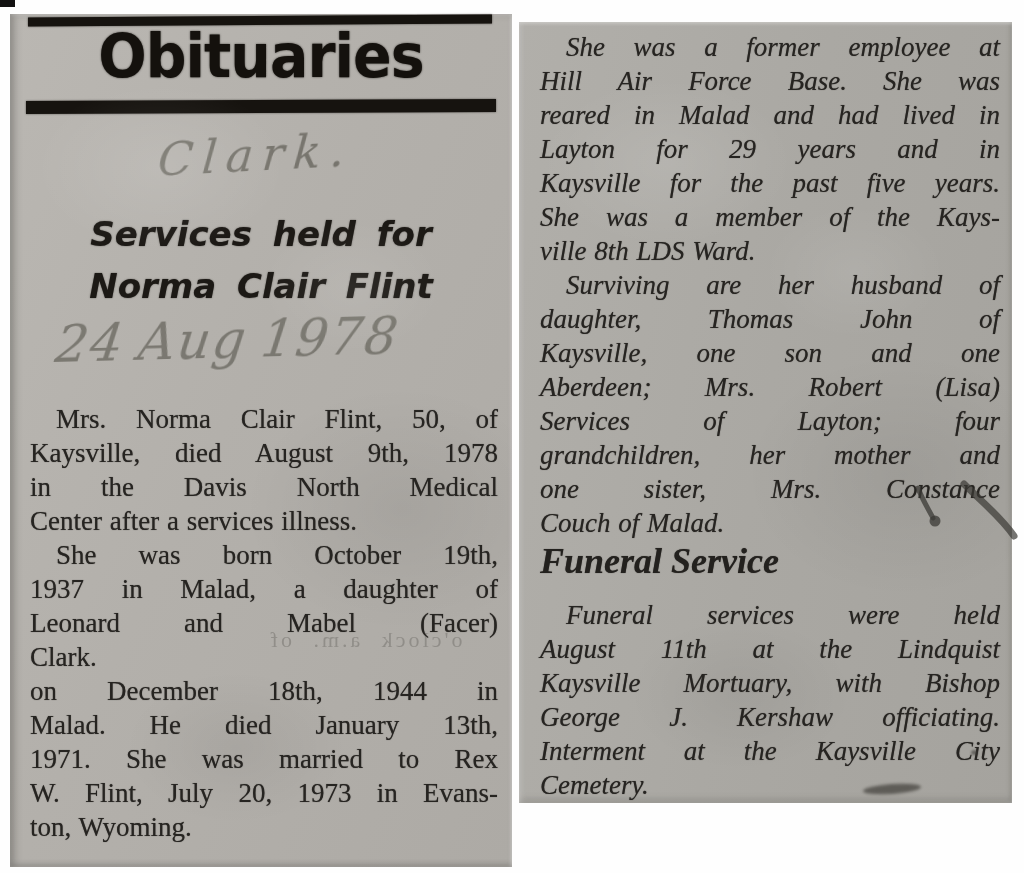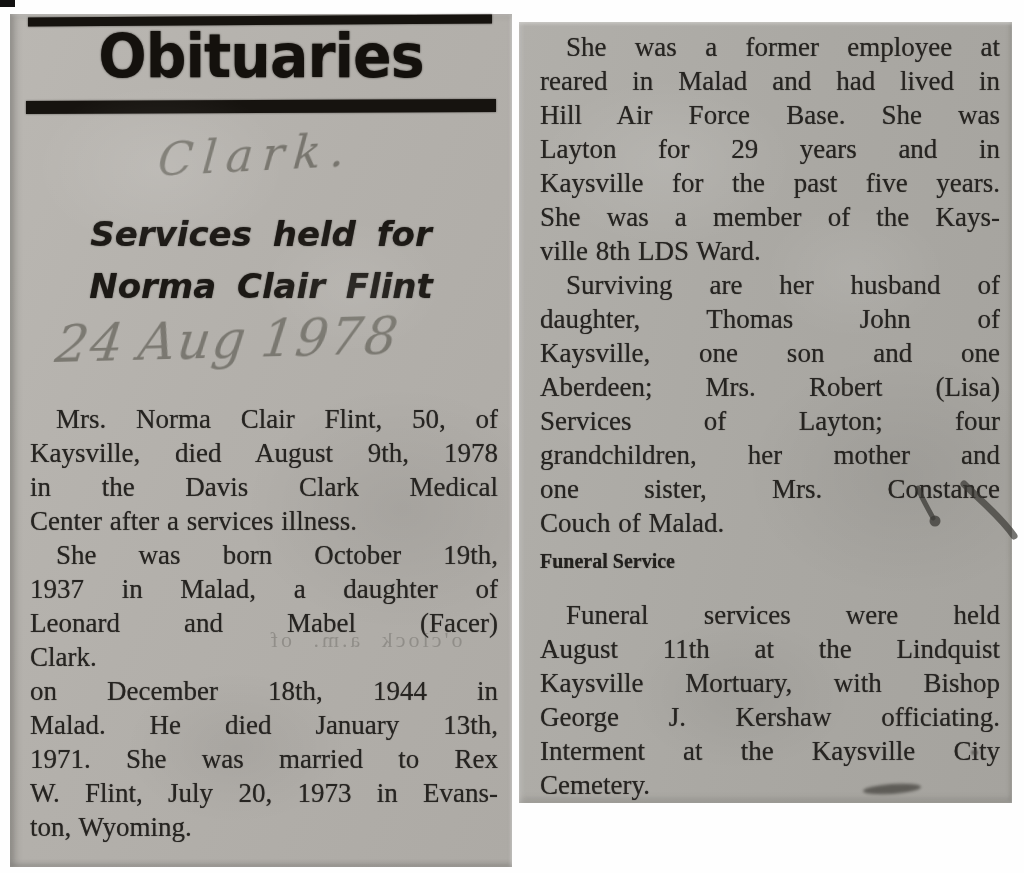--- a/index.html
+++ b/index.html
@@ -70,31 +70,31 @@
     position:absolute;left:0;top:194px;width:100%;text-align:center;
     font-family:"DejaVu Sans", sans-serif;font-weight:bold;font-style:italic;
     font-size:34px;line-height:52px;color:#1c1915;
     word-spacing:9px;
     text-shadow:0 0 1.5px rgba(28,25,21,.7);
   }
 
   
   .bodyblock{position:absolute;z-index:2;}
   .body-left{left:20px;top:388px;width:468px;}
-  .body-right{left:21px;top:8px;width:460px;}
+  .body-right{left:21px;top:8px;width:460px;font-style:italic;}
   .line{
     font-size:27px;line-height:34px;color:#262421;
     text-align:justify;text-align-last:justify;
     text-shadow:0 0 1px rgba(38,36,33,.65);
     word-spacing:1px;
   }
   .line.first{text-indent:26px;}
   .line.last{text-align-last:left;}
   .subheading{
-    font-weight:bold;font-size:20px;line-height:34px;margin-top:4px;
+    font-weight:bold;font-size:36px;line-height:34px;margin-top:4px;
     color:#23211e;text-shadow:0 0 1px rgba(35,33,30,.7);
   }
   .para3{margin-top:20px;}
 
   
   .bleed{
     position:absolute;left:205px;top:613px;width:300px;z-index:1;
     font-size:22px;color:#5f5d58;opacity:.38;text-align:center;
     letter-spacing:3px;word-spacing:10px;
     transform:scaleX(-1);
@@ -129,21 +129,21 @@
   </div>
 
   <div class="hand hand-date">24 Aug 1978</div>
 
   <div class="bleed">o'clock a.m. of</div>
 
   <div class="bodyblock body-left">
     <div>
       <div class="line first">Mrs. Norma Clair Flint, 50, of</div>
       <div class="line">Kaysville, died August 9th, 1978</div>
-      <div class="line">in the Davis Clark Medical</div>
+      <div class="line">in the Davis North Medical</div>
       <div class="line last">Center after a services illness.</div>
     </div>
     <div>
       <div class="line first">She was born October 19th,</div>
       <div class="line">1937 in Malad, a daughter of</div>
       <div class="line">Leonard and Mabel (Facer)</div>
       <div class="line last">Clark.</div>
     </div>
     <div>
       <div class="line">on December 18th, 1944 in</div>
@@ -152,22 +152,22 @@
       <div class="line">W. Flint, July 20, 1973 in Evans-</div>
       <div class="line last">ton, Wyoming.</div>
     </div>
   </div>
 </div>
 
 <div class="clip clip-right">
   <div class="bodyblock body-right">
     <div>
       <div class="line first">She was a former employee at</div>
+      <div class="line">Hill Air Force Base. She was</div>
       <div class="line">reared in Malad and had lived in</div>
-      <div class="line">Hill Air Force Base. She was</div>
       <div class="line">Layton for 29 years and in</div>
       <div class="line">Kaysville for the past five years.</div>
       <div class="line">She was a member of the Kays-</div>
       <div class="line last">ville 8th LDS Ward.</div>
     </div>
     <div>
       <div class="line first">Surviving are her husband of</div>
       <div class="line">daughter, Thomas John of</div>
       <div class="line">Kaysville, one son and one</div>
       <div class="line">Aberdeen; Mrs. Robert (Lisa)</div>

